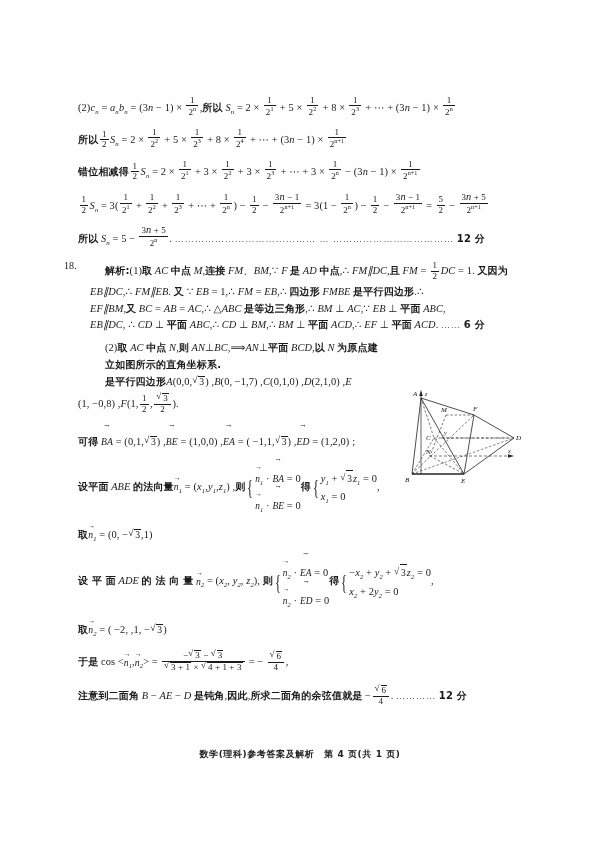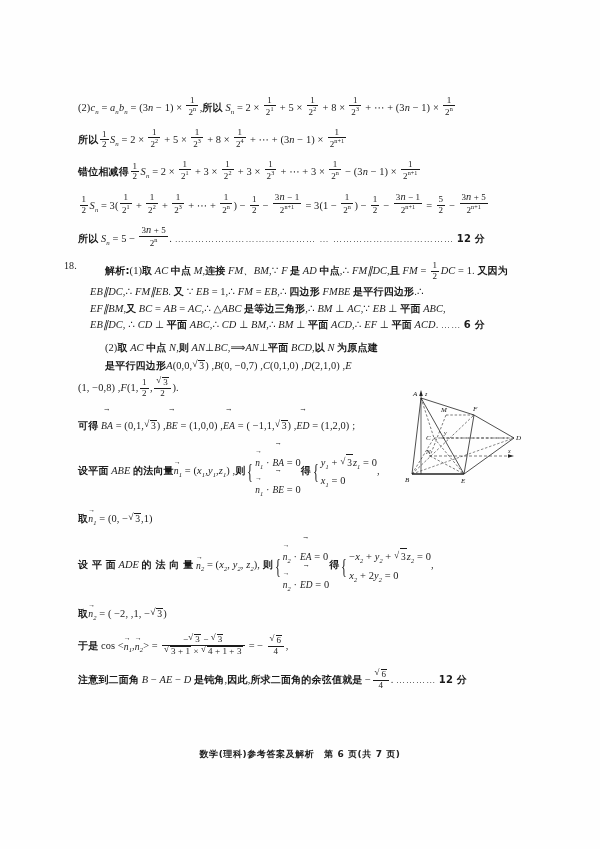--- a/index.html
+++ b/index.html
@@ -203,23 +203,26 @@
     </div>
 
     <div class="line wide" style="font-size:9.7px; padding-left:12px;">
       <span class="mi">EB∥DC</span><span class="mn">, ∴ </span><span class="mi">CD</span><span class="mn"> ⊥ </span><span class="cjk">平面</span> <span class="mi">ABC</span><span class="mn">,∴ </span><span class="mi">CD</span><span class="mn"> ⊥ </span><span class="mi">BM</span><span class="mn">,∴ </span><span class="mi">BM</span><span class="mn"> ⊥ </span><span class="cjk">平面</span> <span class="mi">ACD</span><span class="mn">,∴ </span><span class="mi">EF</span><span class="mn"> ⊥ </span><span class="cjk">平面</span> <span class="mi">ACD</span><span class="mn">. </span><span class="dots">……</span> <span class="cjk">6 分</span>
     </div>
 
     <div class="line tight" style="font-size:9.7px;">
       <span class="mn">(2)</span><span class="cjk">取</span> <span class="mi">AC</span> <span class="cjk">中点</span> <span class="mi">N</span><span class="mn">,</span><span class="cjk">则</span> <span class="mi">AN</span><span class="mn">⊥</span><span class="mi">BC</span><span class="mn">,⟹</span><span class="mi">AN</span><span class="mn">⊥</span><span class="cjk">平面</span> <span class="mi">BCD</span><span class="mn">,</span><span class="cjk">以</span> <span class="mi">N</span> <span class="cjk">为原点建</span>
     </div>
 
-
     <div class="line tight" style="font-size:9.7px;">
-      <span class="cjk">是平行四边形</span><span class="mi">A</span><span class="mn">(0,0,</span><span class="sqrt"><span>3</span></span><span class="mn">) ,</span><span class="mi">B</span><span class="mn">(0, −0,7) ,</span><span class="mi">C</span><span class="mn">(0,1,0) ,</span><span class="mi">D</span><span class="mn">(2,1,0) ,</span><span class="mi">E</span>
+      <span class="cjk">立如图所示的直角坐标系.</span>
+    </div>
+
+    <div class="line tight" style="font-size:9.7px;">
+      <span class="cjk">是平行四边形</span><span class="mi">A</span><span class="mn">(0,0,</span><span class="sqrt"><span>3</span></span><span class="mn">) ,</span><span class="mi">B</span><span class="mn">(0, −1,7) ,</span><span class="mi">C</span><span class="mn">(0,1,0) ,</span><span class="mi">D</span><span class="mn">(2,1,0) ,</span><span class="mi">E</span>
     </div>
 
     <div class="line wide" style="font-size:9.7px;">
       <span class="mn">(1, −0,8) ,</span><span class="mi">F</span><span class="mn">(1,</span><span class="frac"><span class="num">1</span><span class="den">2</span></span><span class="mn">,</span><span class="frac"><span class="num"><span class="sqrt"><span>3</span></span></span><span class="den">2</span></span><span class="mn">).</span>
     </div>
 
     <div class="line wide" style="font-size:9.7px;">
       <span class="cjk">可得</span> <span class="vec">BA</span><span class="mn"> = (0,1,</span><span class="sqrt"><span>3</span></span><span class="mn">) ,</span><span class="vec">BE</span><span class="mn"> = (1,0,0) ,</span><span class="vec">EA</span><span class="mn"> = ( −1,1,</span><span class="sqrt"><span>3</span></span><span class="mn">) ,</span><span class="vec">ED</span><span class="mn"> = (1,2,0) ;</span>
     </div>
 
@@ -285,15 +288,15 @@
       <text x="37" y="30" font-family="Liberation Serif, serif" font-style="italic" font-size="7" fill="#111">M</text>
       <text x="69" y="29" font-family="Liberation Serif, serif" font-style="italic" font-size="7" fill="#111">F</text>
       <text x="22" y="58" font-family="Liberation Serif, serif" font-style="italic" font-size="7" fill="#111">C</text>
       <text x="112" y="58" font-family="Liberation Serif, serif" font-style="italic" font-size="7" fill="#111">D</text>
       <text x="22" y="72" font-family="Liberation Serif, serif" font-style="italic" font-size="7" fill="#111">N</text>
       <text x="1" y="100" font-family="Liberation Serif, serif" font-style="italic" font-size="7" fill="#111">B</text>
       <text x="57" y="101" font-family="Liberation Serif, serif" font-style="italic" font-size="7" fill="#111">E</text>
     </svg>
   </div>
 
-  <div class="footer">数学(理科)参考答案及解析　第 6 页(共 7 页)</div>
+  <div class="footer">数学(理科)参考答案及解析　第 4 页(共 1 页)</div>
 
 </div>
 
 </body></html>

